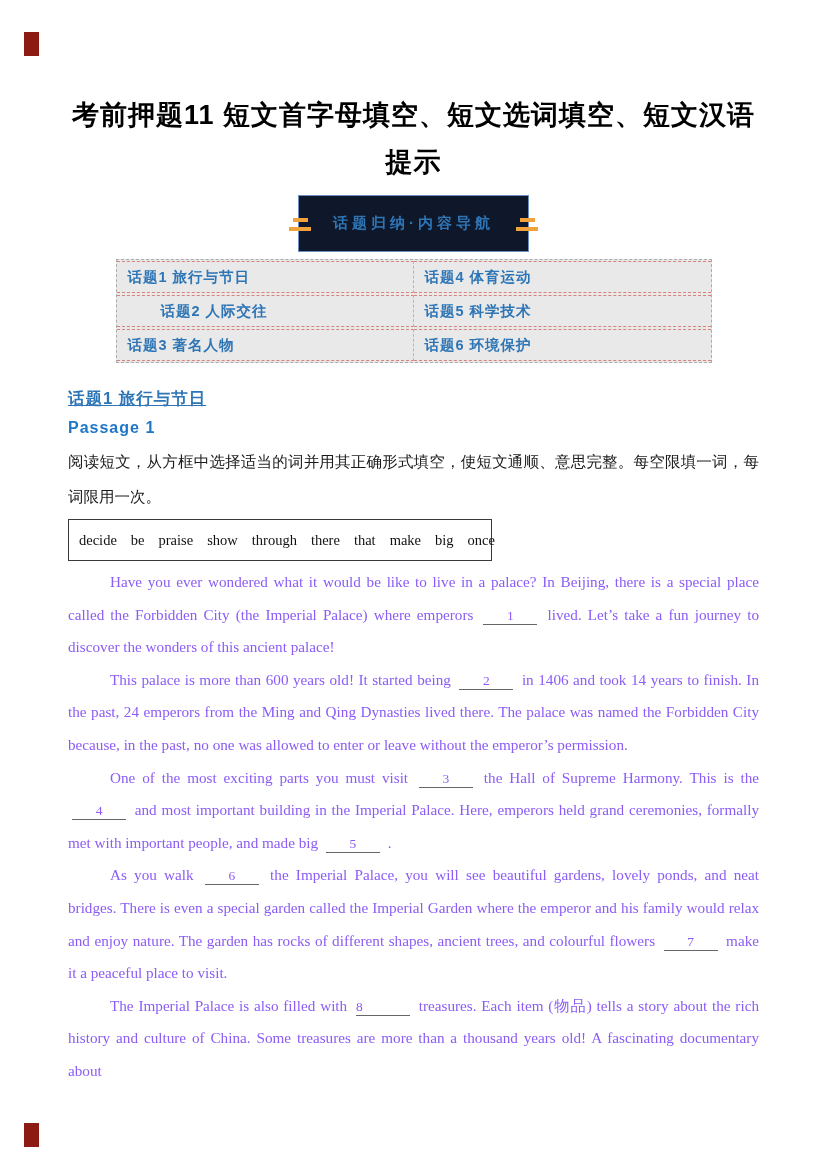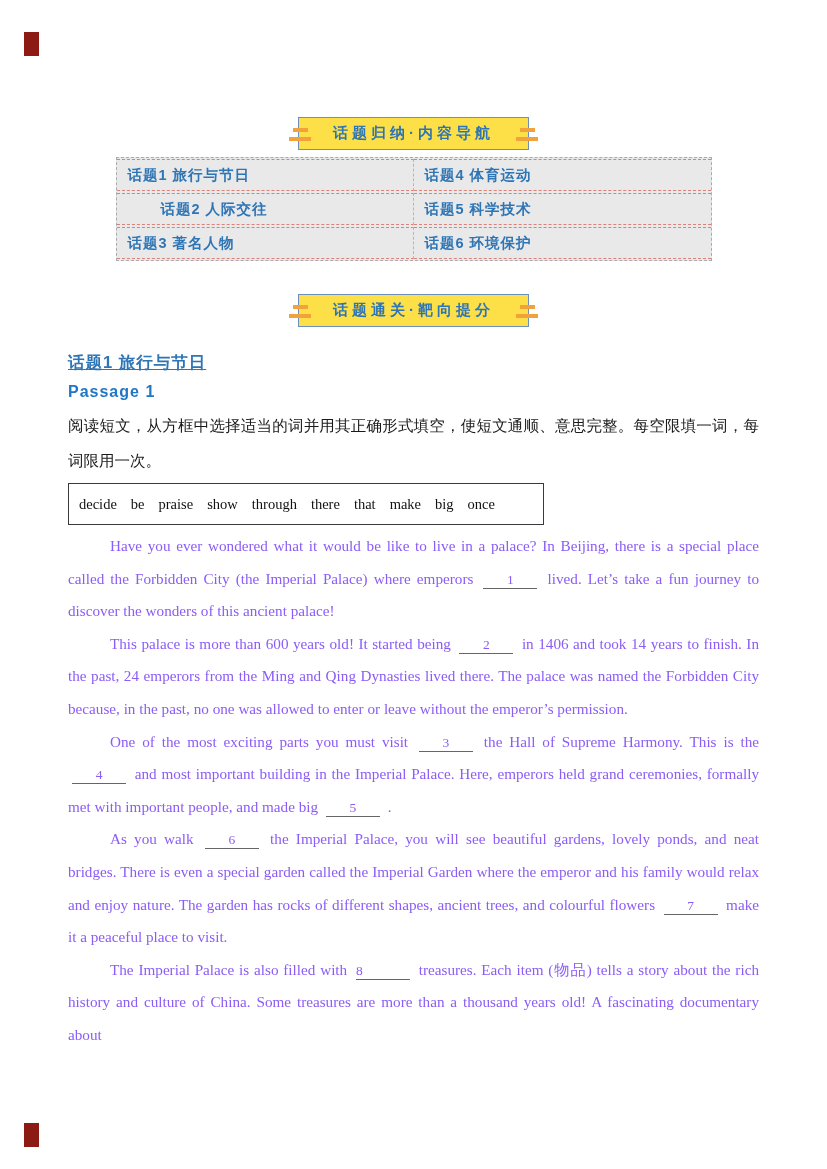--- a/index.html
+++ b/index.html
@@ -22,23 +22,22 @@
 
   .title { padding-top: 92px; text-align: center; font-weight: bold;
     font-size: 27px; line-height: 47px; letter-spacing: 1px; color: #000; }
   .title .tline { display: block; }
 
   .banner-row { text-align: center; }
   .banner-row.first { margin-top: 9px; }
   .banner-row.second { margin-top: 17px; }
   .banner {
     position: relative; display: inline-block;
-    border: 1px solid #6d8fbf; background: #fde047;
-    padding: 6px 34px;
-    margin-top: 16px;
+    border: 1px solid #6d8fbf; background: #0f172a;
+    padding: 18px 34px;
   }
   .banner-text { color: #2E75B6; font-weight: bold; font-size: 15px; letter-spacing: 4px; }
   .deco { position: absolute; width: 22px; height: 13px; top: 50%; margin-top: -6px; }
   .deco::before, .deco::after { content: ""; position: absolute; background: #F1A23B; height: 4px; }
   .deco::before { top: 0; left: 4px; width: 15px; }
   .deco::after { bottom: 0; left: 0; width: 22px; }
   .deco-left { left: -10px; }
   .deco-right { right: -10px; }
 
   .topic-grid {
@@ -64,21 +63,21 @@
   }
   .passage-label {
     margin-top: 9px; text-align: left;
     color: #2077C5; font-weight: bold; font-size: 16px; letter-spacing: 1px;
   }
   .instructions {
     margin-top: 7px; font-size: 15.5px; line-height: 35px;
     text-align: justify; color: #1a1a1a;
   }
   .word-box {
-    margin-top: 5px; width: 476px; height: 42px;
+    margin-top: 5px; width: 424px; height: 42px;
     border: 1px solid #3a3a3a;
     display: flex; align-items: center; gap: 14px;
     padding: 0 10px;
     font-family: "Liberation Serif", "DejaVu Serif", serif;
     font-size: 14.5px; color: #111;
   }
   .passage-body { margin-top: 5px; }
   .para {
     font-family: "Liberation Serif", "DejaVu Serif", serif;
     font-size: 15.2px; line-height: 32.6px;
@@ -93,46 +92,40 @@
   }
 </style>
 </head>
 <body>
 
 <div class="page">
   <div class="corner-mark top"></div>
   <div class="corner-mark bottom"></div>
 
   <h1 class="title">
+    <span class="tline">考前押题11 短文首字母填空、短文选词填空、短文汉语提示</span>
   </h1>
 
   <div class="banner-row first">
     <div class="banner">
       <span class="deco deco-left"></span>
       <span class="banner-text">话题归纳·内容导航</span>
       <span class="deco deco-right"></span>
     </div>
   </div>
 
   <div class="topic-grid">
       <div class="topic-cell left-col">话题1 旅行与节日</div>
       <div class="topic-cell">话题4 体育运动</div>
       <div class="topic-cell left-col indent">话题2 人际交往</div>
       <div class="topic-cell">话题5 科学技术</div>
       <div class="topic-cell left-col">话题3 著名人物</div>
       <div class="topic-cell">话题6 环境保护</div>
     </div>
 
-  <div class="banner-row second">
-    <div class="banner">
-      <span class="deco deco-left"></span>
-      <span class="banner-text">话题通关·靶向提分</span>
-      <span class="deco deco-right"></span>
-    </div>
-  </div>
 
   <div>
     <span class="section-heading">话题1 旅行与节日</span>
   </div>
 
   <div class="passage-label">Passage 1</div>
 
   <div class="instructions">阅读短文，从方框中选择适当的词并用其正确形式填空，使短文通顺、意思完整。每空限填一词，每词限用一次。</div>
 
   <div class="word-box">

